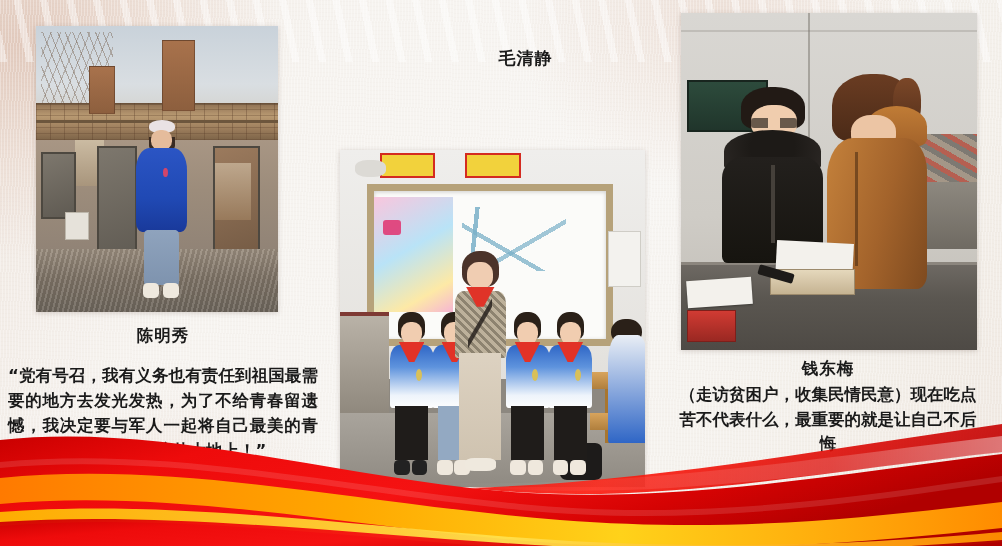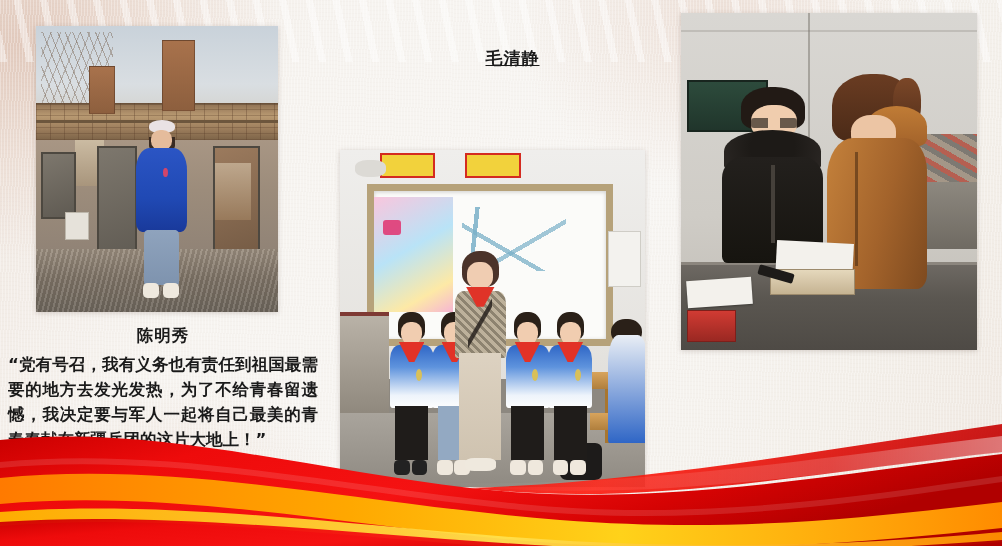--- a/index.html
+++ b/index.html
@@ -198,25 +198,25 @@
   .pr-w2-coat{position:absolute;left:4%;top:28%;width:94%;height:66%;
     background:linear-gradient(105deg,#c4813b,#a3632b 55%,#7e4a1f);border-radius:26% 22% 10% 10%;}
   .pr-w2-seam{position:absolute;left:30%;top:34%;width:3%;height:50%;background:rgba(70,40,16,.55);}
 
   
   .cap{position:absolute;z-index:6;color:#1a1a1a;text-align:center;
     font-family:"DejaVu Sans","Liberation Sans",sans-serif;}
   .cap .name{font-weight:bold;display:block;}
   .cap .quote{display:block;font-weight:bold;}
 
-  #caption-top{left:365px;top:46px;width:295px;font-size:17px;line-height:1.45;text-decoration:underline;}
+  #caption-top{left:378px;top:46px;width:295px;font-size:17px;line-height:1.45;}
   #caption-top .name{font-size:17px;letter-spacing:1px;margin-bottom:1px;}
 
   #caption-left{left:8px;top:323px;width:310px;font-size:16.5px;line-height:1.52;}
-  #caption-left .name{font-size:16.5px;letter-spacing:1px;margin-bottom:4px;font-family:Liberation Serif, serif;}
+  #caption-left .name{font-size:16.5px;letter-spacing:1px;margin-bottom:15px;font-family:Liberation Serif, serif;}
   #caption-left .quote{text-align:justify;text-align-last:left;text-indent:0;}
 
   #caption-right{left:672px;top:357px;width:312px;font-size:16.5px;line-height:1.5;}
   #caption-right .name{font-size:16.5px;letter-spacing:1px;margin-bottom:1px;}
 
   
   #ribbon{position:absolute;left:0;bottom:0;width:1002px;height:130px;z-index:8;pointer-events:none;}
 </style>
 </head>
 <body>
@@ -367,20 +367,24 @@
 
   <div class="cap" id="caption-top">
     <span class="name">毛清静</span>
   </div>
 
   <div class="cap" id="caption-left">
     <span class="name">陈明秀</span>
     <span class="quote">“党有号召，我有义务也有责任到祖国最需要的地方去发光发热，为了不给青春留遗憾，我决定要与军人一起将自己最美的青春奉献在新疆兵团的这片大地上！”</span>
   </div>
 
+  <div class="cap" id="caption-right">
+    <span class="name">钱东梅</span>
+    <span class="quote">（走访贫困户，收集民情民意）现在吃点苦不代表什么，最重要的就是让自己不后悔</span>
+  </div>
 
   <svg id="ribbon" viewBox="0 0 1002 130" preserveAspectRatio="none">
     <defs>
       <linearGradient id="gRedA" x1="0" y1="0" x2="1" y2="0.35">
         <stop offset="0%" stop-color="#c90000"></stop>
         <stop offset="22%" stop-color="#ee0b0b"></stop>
         <stop offset="52%" stop-color="#f51212"></stop>
         <stop offset="78%" stop-color="#d60303"></stop>
         <stop offset="100%" stop-color="#b00000"></stop>
       </linearGradient>

